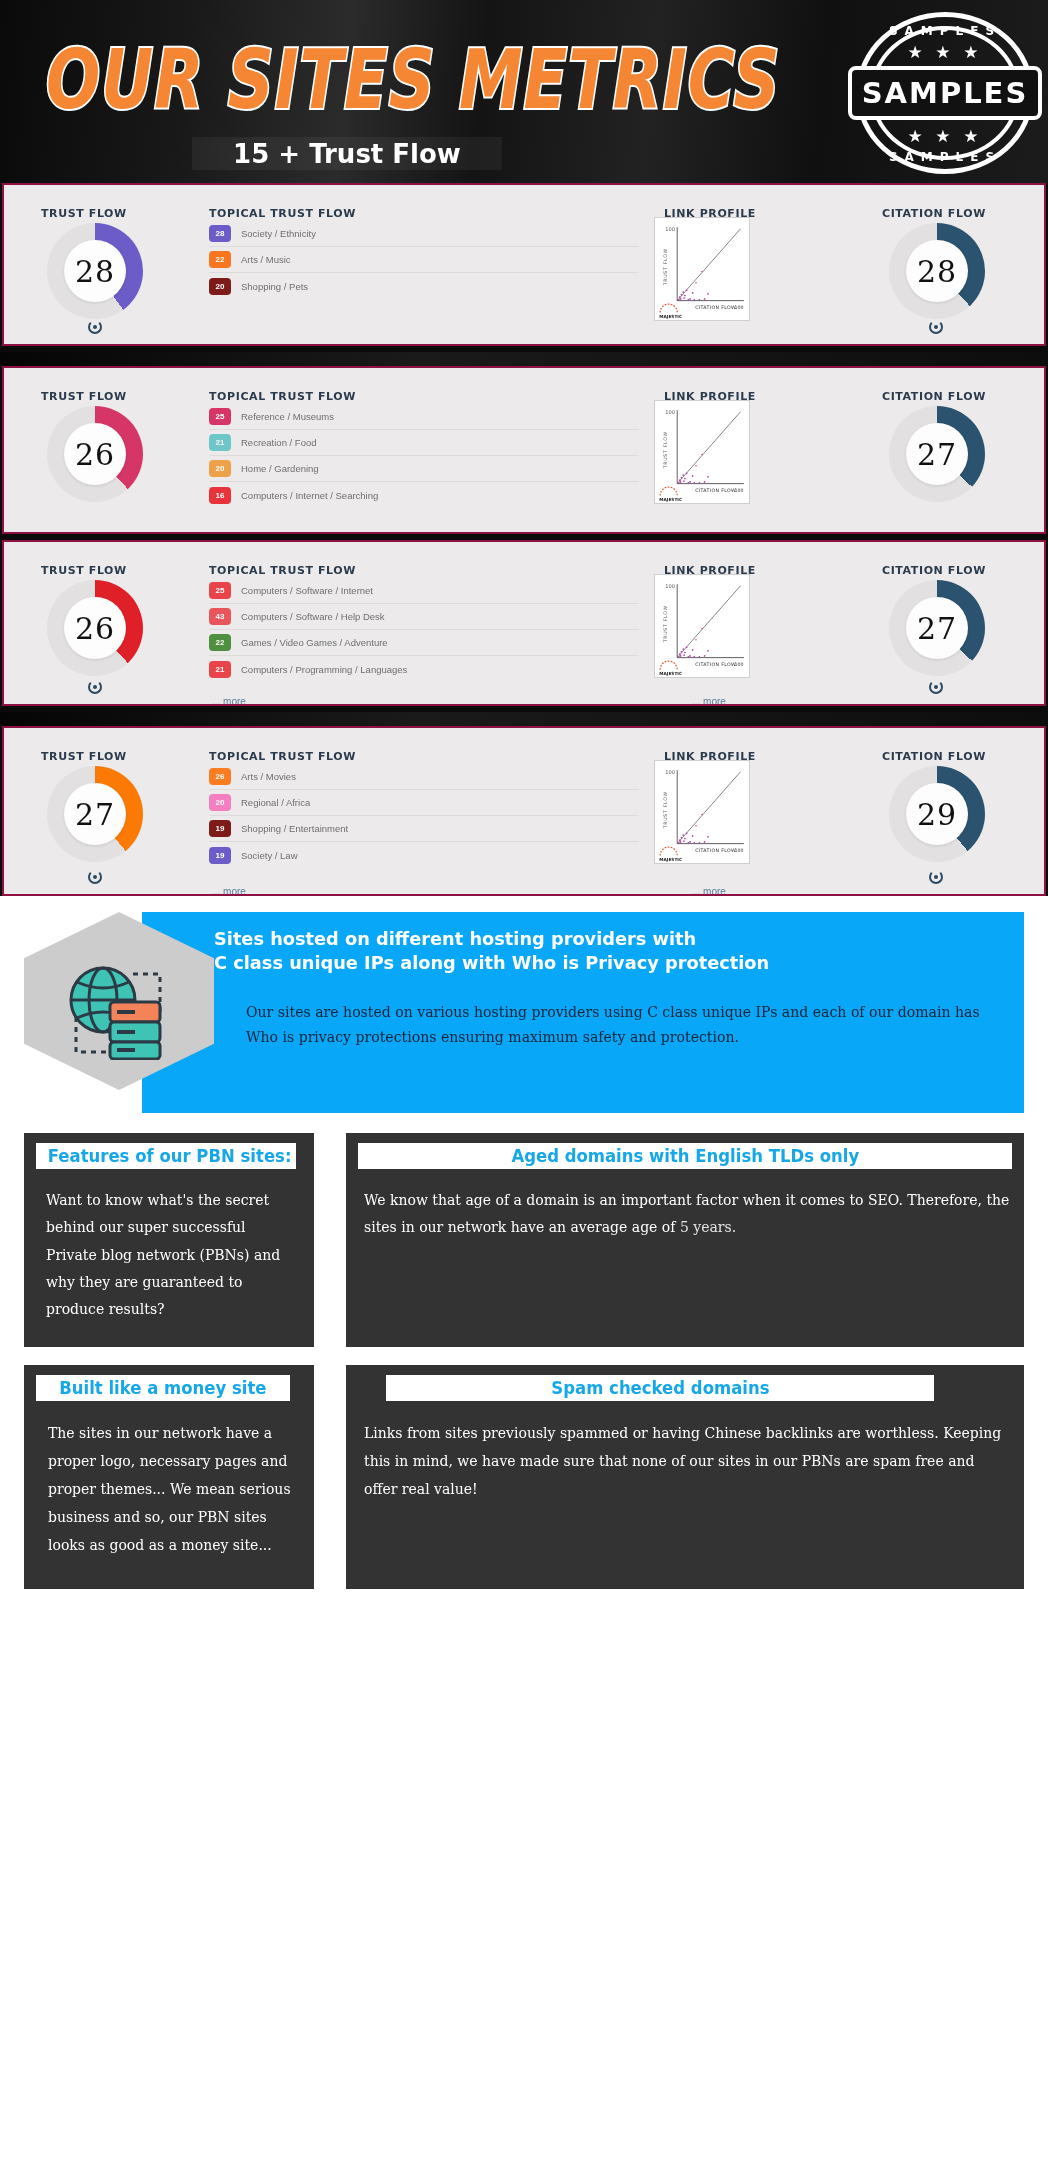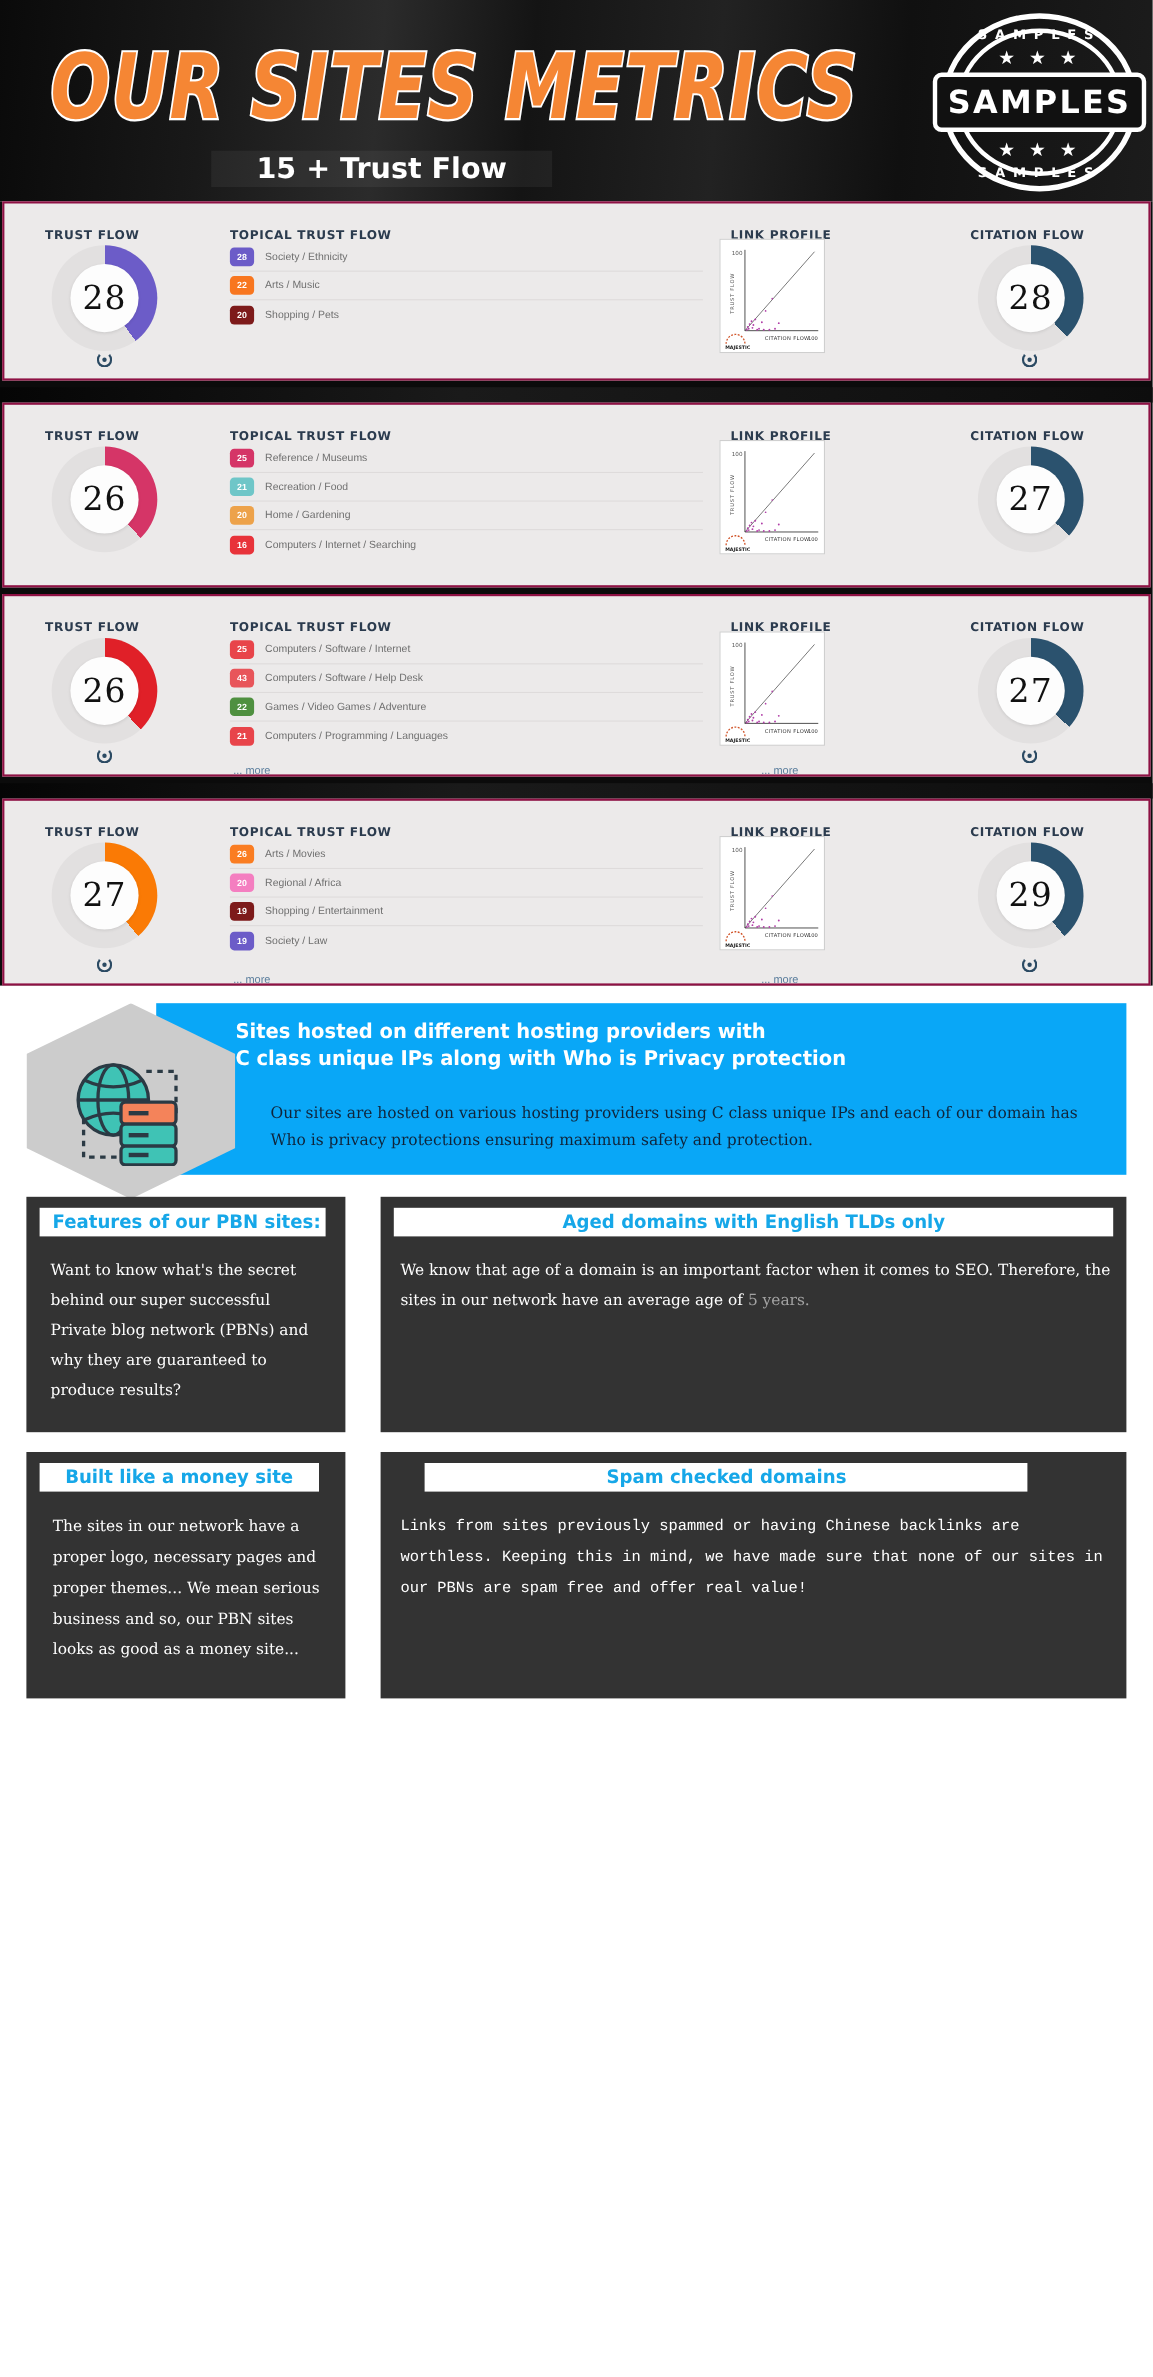--- a/index.html
+++ b/index.html
@@ -194,21 +194,21 @@
     position: absolute;
     background: #ffffff;
     border: 1px solid #cfcfcf;
   }
   .lp-chart svg { display: block; }
 
   
   .hosting {
     position: relative;
     margin: 16px 24px 0 24px;
-    height: 156px;
+    height: 201px;
   }
   .hosting-blue {
     position: absolute;
     left: 118px; top: 0; right: 0; bottom: 0;
     background: #09a7f7;
   }
   .hex {
     position: absolute;
     left: 0; top: 0;
     width: 190px; height: 178px;
@@ -267,27 +267,27 @@
     display: inline-block;
     transform: scaleX(0.97);
   }
   .fbox-body {
     font-family: "DejaVu Serif", serif;
     font-size: 14px;
     color: #ffffff;
     line-height: 1.95;
     padding: 18px 14px 0 22px;
   }
-  .fbox-body .accent { color: #a3a3a3; }
+  .fbox-body .accent { color: #e5e5e5; }
   .fbox.b1 .fbox-head { margin-right: 18px; }
   .fbox.b2 .fbox-body { padding-left: 18px; }
   .fbox.b3 .fbox-head { margin: 10px 24px 0 12px; }
   .fbox.b3 .fbox-body { padding-left: 8px; line-height: 2.0; margin-left: 16px; }
   .fbox.b4 .fbox-head { margin: 10px 90px 0 40px; }
-  .fbox.b4 .fbox-body { padding-left: 18px; line-height: 2.0; font-family: Liberation Mono, monospace; }
+  .fbox.b4 .fbox-body { padding-left: 18px; line-height: 2.0; }
 </style>
 </head>
 <body>
 
 <div class="header">
   <div class="header-title">OUR SITES METRICS</div>
   <div class="header-sub-wrap"></div>
   <div class="header-sub">15 + Trust Flow</div>
 
   <div class="stamp">

